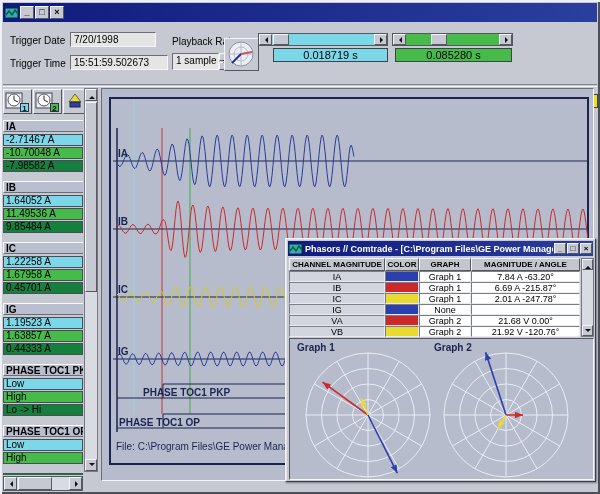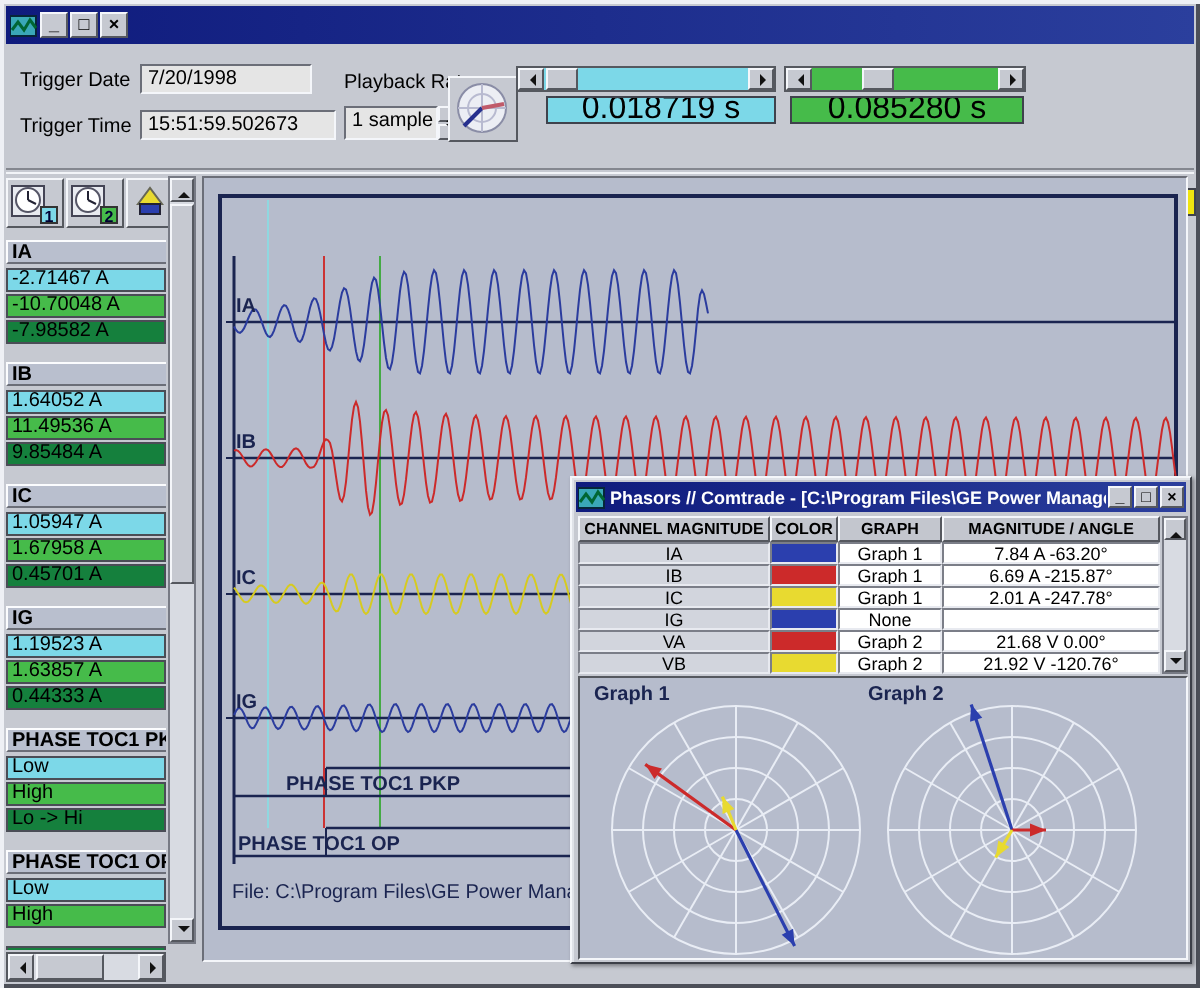--- a/index.html
+++ b/index.html
@@ -13,21 +13,21 @@
               background:linear-gradient(to right,#0f1b7d,#2b3f9d);
               display:flex; align-items:center; color:#fff; font-size:10px; font-weight:bold;
               padding:0 2px; white-space:nowrap; overflow:hidden; }
   .titlebar .ttl { flex:1 1 auto; overflow:hidden; text-overflow:clip; white-space:nowrap; padding-left:3px; }
   .tb-btn { width:14px; height:13px; background:#c6c9d1; color:#000; font-size:9px; line-height:11px;
             text-align:center; margin-left:1px; flex:0 0 auto; font-weight:bold; }
   .appicon { width:14px; height:12px; flex:0 0 auto; }
   .lbl { position:absolute; font-size:10px; color:#000; }
   .field { position:absolute; background:#e5e5e5; font-size:10px; line-height:13px; padding-left:3px;
            white-space:nowrap; overflow:hidden; }
-  .cbox { position:absolute; border:1px solid #3f424c; font-size:16px; text-align:center; line-height:12px;
+  .cbox { position:absolute; border:1px solid #3f424c; font-size:11px; text-align:center; line-height:12px;
           white-space:nowrap; overflow:hidden; }
   .dtbox { font-size:9px; line-height:11px;margin-top:46px; }
   
   .hsb { position:absolute; height:13px; border:1px solid #55585f; background:#cfd3db; }
   .hsb .sb-arr { position:absolute; top:0; width:13px; height:11px; background:#c6c9d1; }
   .hsb .thumb { position:absolute; top:0; height:11px; background:#c6c9d1; }
   .tri { position:absolute; width:0; height:0; border:3px solid transparent; }
   .tri.l { border-right-color:#111; left:2px; top:2px; }
   .tri.r { border-left-color:#111; left:5px; top:2px; }
   .tri.u { border-bottom-color:#111; left:2px; top:0px; }
@@ -190,21 +190,21 @@
           <div class="sb-val v2">-7.98582 A</div>
         </div>
         <div class="sb-group">
           <div class="sb-head">IB</div>
           <div class="sb-val v0">1.64052 A</div>
           <div class="sb-val v1">11.49536 A</div>
           <div class="sb-val v2">9.85484 A</div>
         </div>
         <div class="sb-group">
           <div class="sb-head">IC</div>
-          <div class="sb-val v0">1.05947 A</div>
+          <div class="sb-val v0">1.22258 A</div>
           <div class="sb-val v1">1.67958 A</div>
           <div class="sb-val v2">0.45701 A</div>
         </div>
         <div class="sb-group">
           <div class="sb-head">IG</div>
           <div class="sb-val v0">1.19523 A</div>
           <div class="sb-val v1">1.63857 A</div>
           <div class="sb-val v2">0.44333 A</div>
         </div>
         <div class="sb-group">

